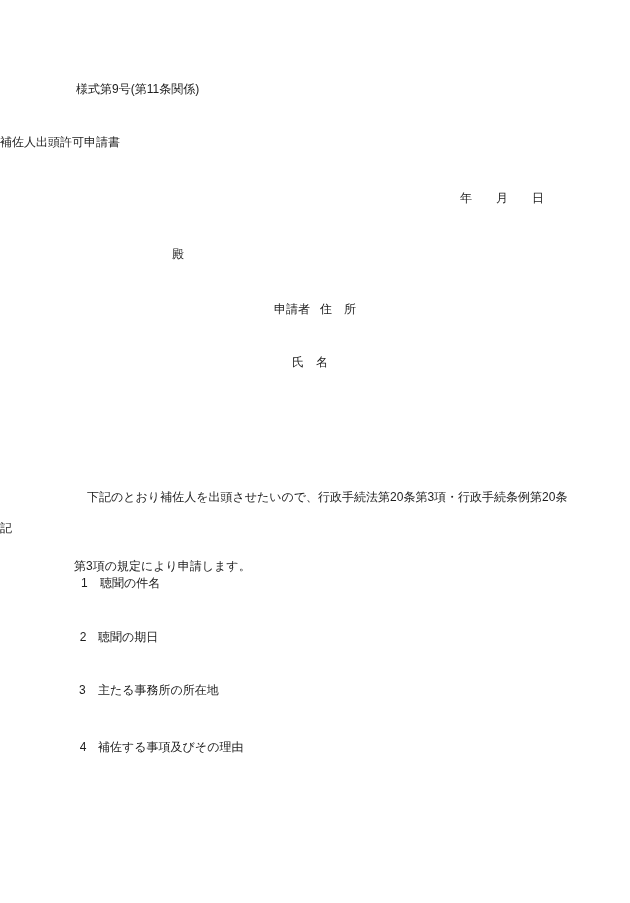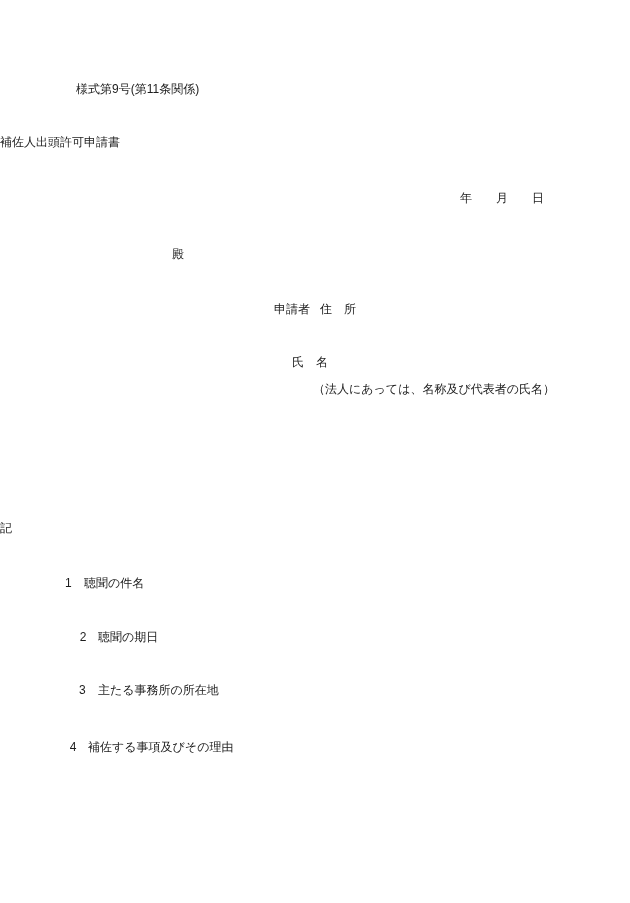--- a/index.html
+++ b/index.html
@@ -53,28 +53,29 @@
 
   <div class="abs" style="left:460px; top:190px;"><span>年</span><span class="gap24"></span><span>月</span><span class="gap24"></span><span>日</span></div>
 
   <div class="abs" style="left:172px; top:246px;">殿</div>
 
   <div class="abs" style="left:258px; top:301px;margin-left:16px;"><span>申請者</span><span class="gap12"></span><span>住　所</span></div>
 
 
   <div class="abs" style="left:292px; top:354px;">氏　名</div>
 
-  <div class="abs" style="left:313px; top:381px;">（法人にあっては、名称及び代表者の氏名）</div>
 
   <div class="abs body-par" style="left:74px; top:440px;">
+    <div class="indent">下記のとおり補佐人を出頭させたいので、行政手続法第20条第3項・行政手続条例第20条</div>
+    <div>第3項の規定により申請します。</div>
   </div>
 
   <div class="abs centered" style="top:520px;">記</div>
 
-  <div class="abs item" style="left:65px; top:575px;"><span class="item-no">1</span><span class="item-label">聴聞の件名</span></div>
+  <div class="abs item" style="left:81px; top:575px;"><span class="item-no">1</span><span class="item-label">聴聞の件名</span></div>
 
   <div class="abs item" style="left:79px; top:629px;text-align:center;"><span class="item-no">2</span><span class="item-label">聴聞の期日</span></div>
 
   <div class="abs item" style="left:79px; top:682px;"><span class="item-no">3</span><span class="item-label">主たる事務所の所在地</span></div>
 
-  <div class="abs item" style="left:69px; top:739px;text-align:center;"><span class="item-no">4</span><span class="item-label">補佐する事項及びその理由</span></div>
+  <div class="abs item" style="left:79px; top:739px;text-align:center;"><span class="item-no">4</span><span class="item-label">補佐する事項及びその理由</span></div>
 
 </div>
 
 </body></html>

